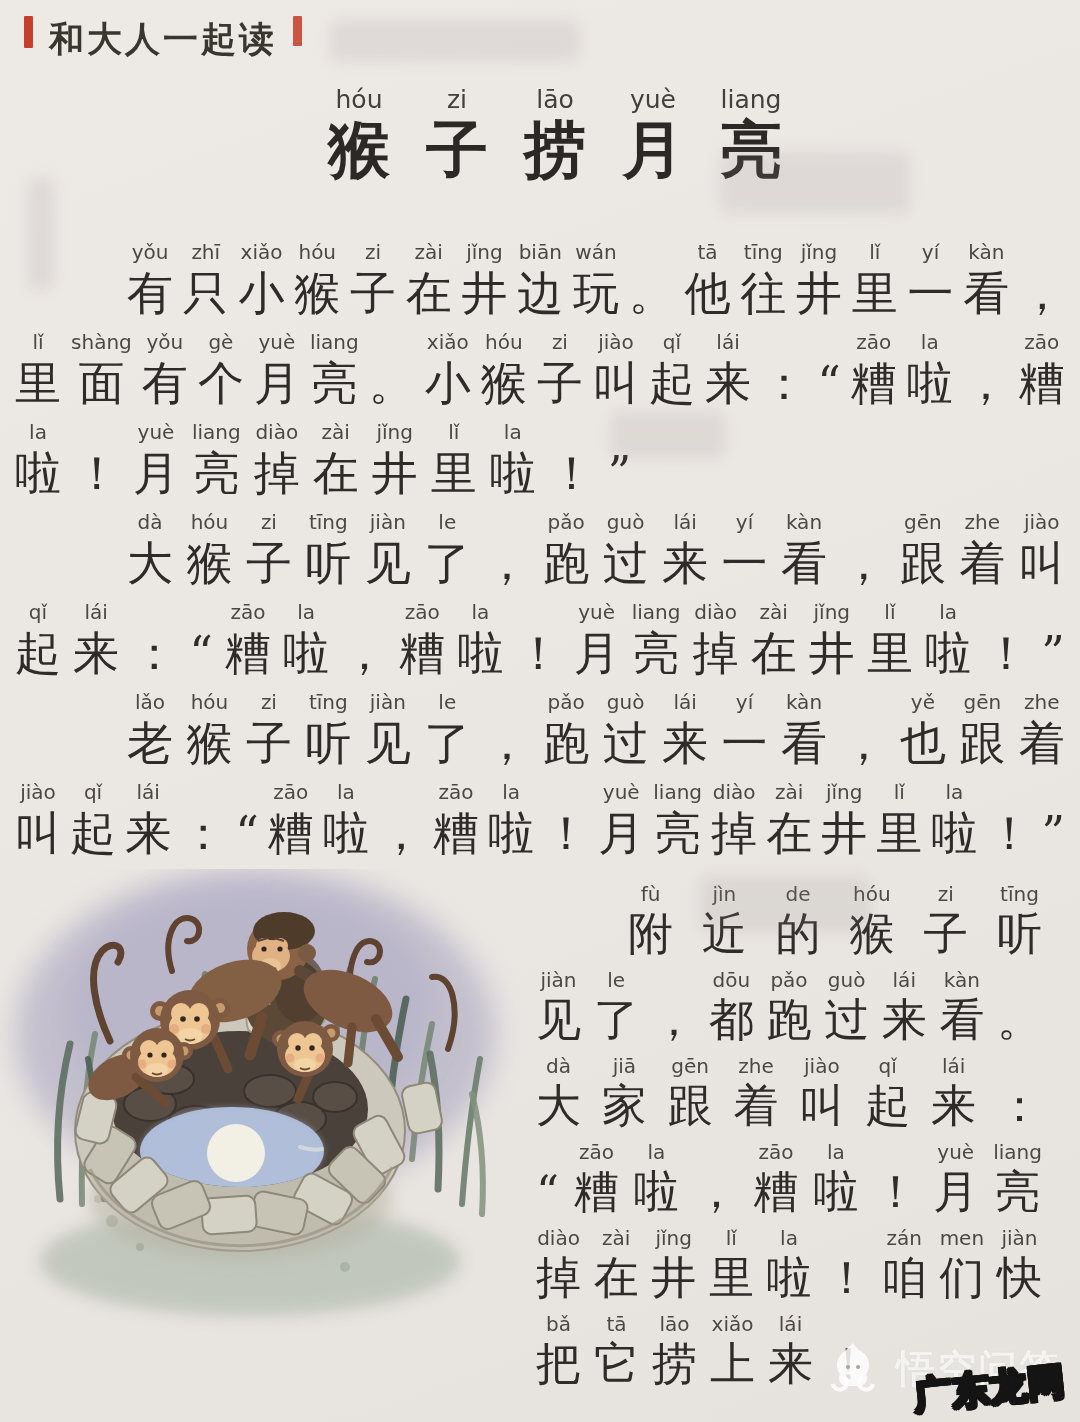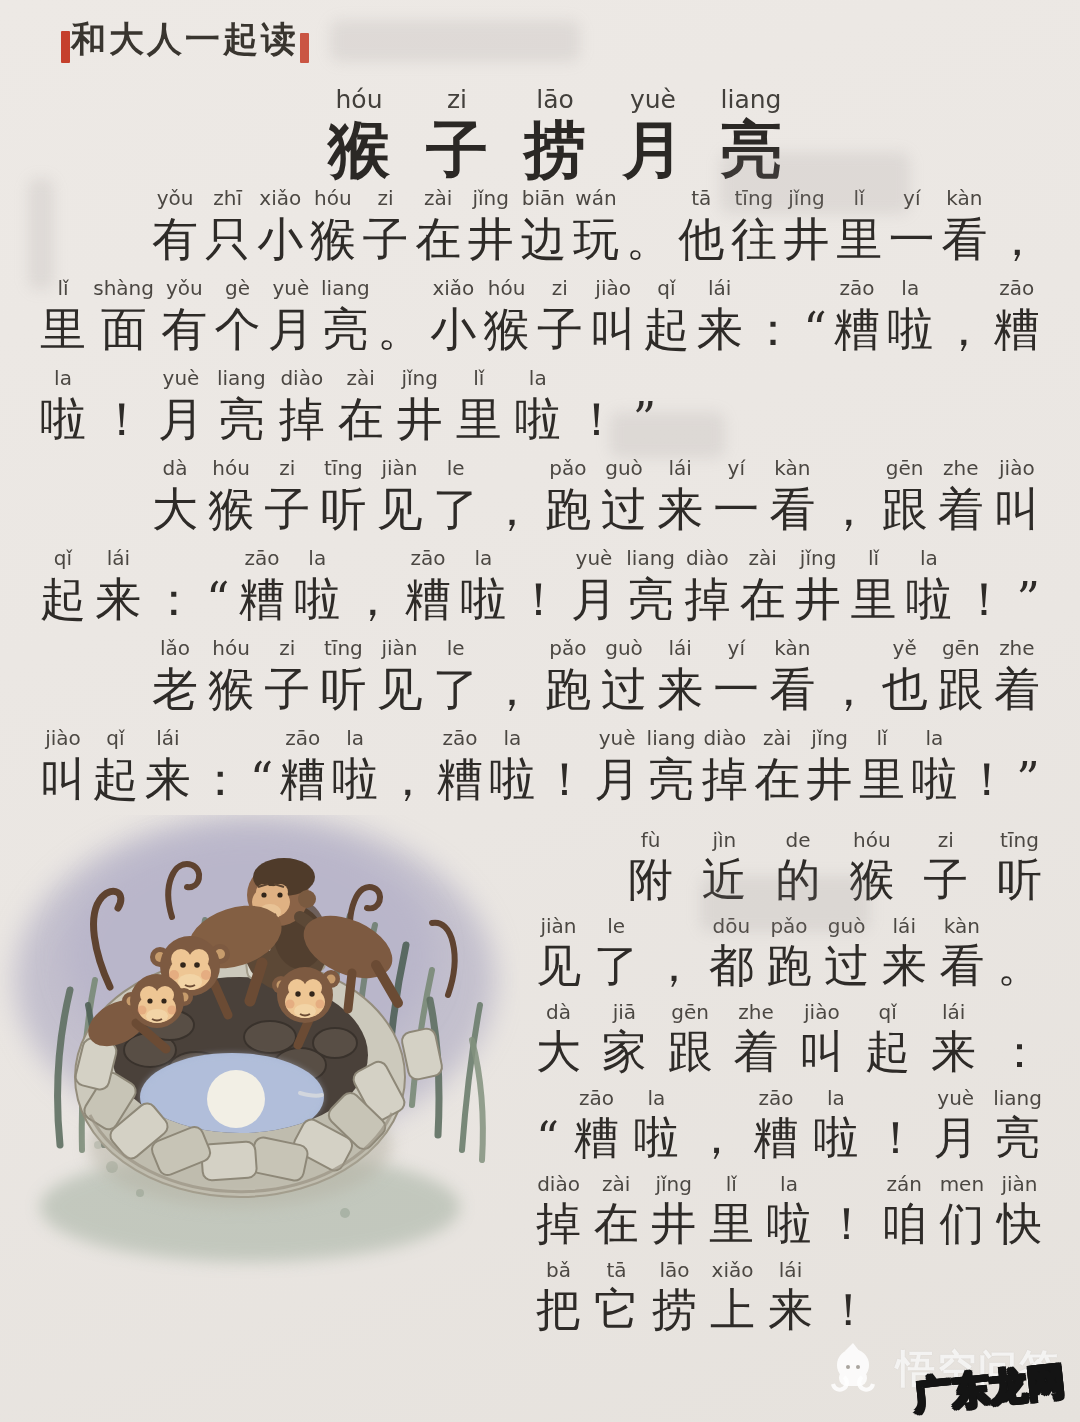--- a/index.html
+++ b/index.html
@@ -2,37 +2,37 @@
 <html><head>
 <meta charset="utf-8">
 <style>
   html,body{margin:0;padding:0;background:#d8d4d0;}
   #page{
     position:relative;width:1080px;height:1422px;overflow:hidden;
     background:linear-gradient(160deg,#ede9e5 0%,#eae6e2 55%,#e6e2dd 100%);
     font-family:"DejaVu Sans","Liberation Sans",sans-serif;
   }
   
-  .header{display:flex;align-items:flex-end;gap:1px;padding:16px 0 0 24px;margin-left:37px;}
+  .header{display:flex;align-items:flex-start;gap:16px;padding:16px 0 0 24px;}
   .bar{width:9px;height:32px;background:#c5402c;border-radius:1px;}
   .bar.right{opacity:.88;height:30px;}
   .header-label{font-size:35px;font-weight:bold;color:#39352f;letter-spacing:3px;
     font-family:"DejaVu Sans","Liberation Sans",sans-serif;}
   
   .ghost{position:absolute;background:rgba(150,145,140,.16);filter:blur(7px);border-radius:10px;}
   
   .cell{display:flex;flex-direction:column;align-items:center;}
   .py{font-size:20px;line-height:26px;height:26px;color:#4b4742;white-space:nowrap;
       font-family:"DejaVu Sans","Liberation Sans",sans-serif;}
   .hz{font-size:46px;line-height:56px;color:#2e2b28;
       font-family:"DejaVu Serif","Liberation Serif",serif;}
   .line{display:flex;justify-content:space-between;align-items:flex-end;margin-bottom:8px;}
   .line.start{justify-content:flex-start;gap:13px;}
   .line.indent2{padding-left:112px;}
-  .text-top{padding:0 40px;}
+  .text-top{padding:0 15px;margin-top:54px;}
   
   .title-line{display:flex;justify-content:center;gap:36px;margin-top:22px;margin-left:30px;}
   .title-line .py{font-size:25px;height:30px;line-height:30px;color:#43403c;}
   .title-line .hz{font-size:62px;line-height:70px;font-weight:600;color:#2b2825;}
   
   .bottom{display:flex;align-items:flex-start;justify-content:center;}
   .figure{width:520px;flex:0 0 520px;margin:0;padding:0;}
   .column{flex:1;padding:12px 38px 0 16px;}
   .column .line{margin-bottom:6px;}
   .column .line.indent-col{padding-left:92px;}

